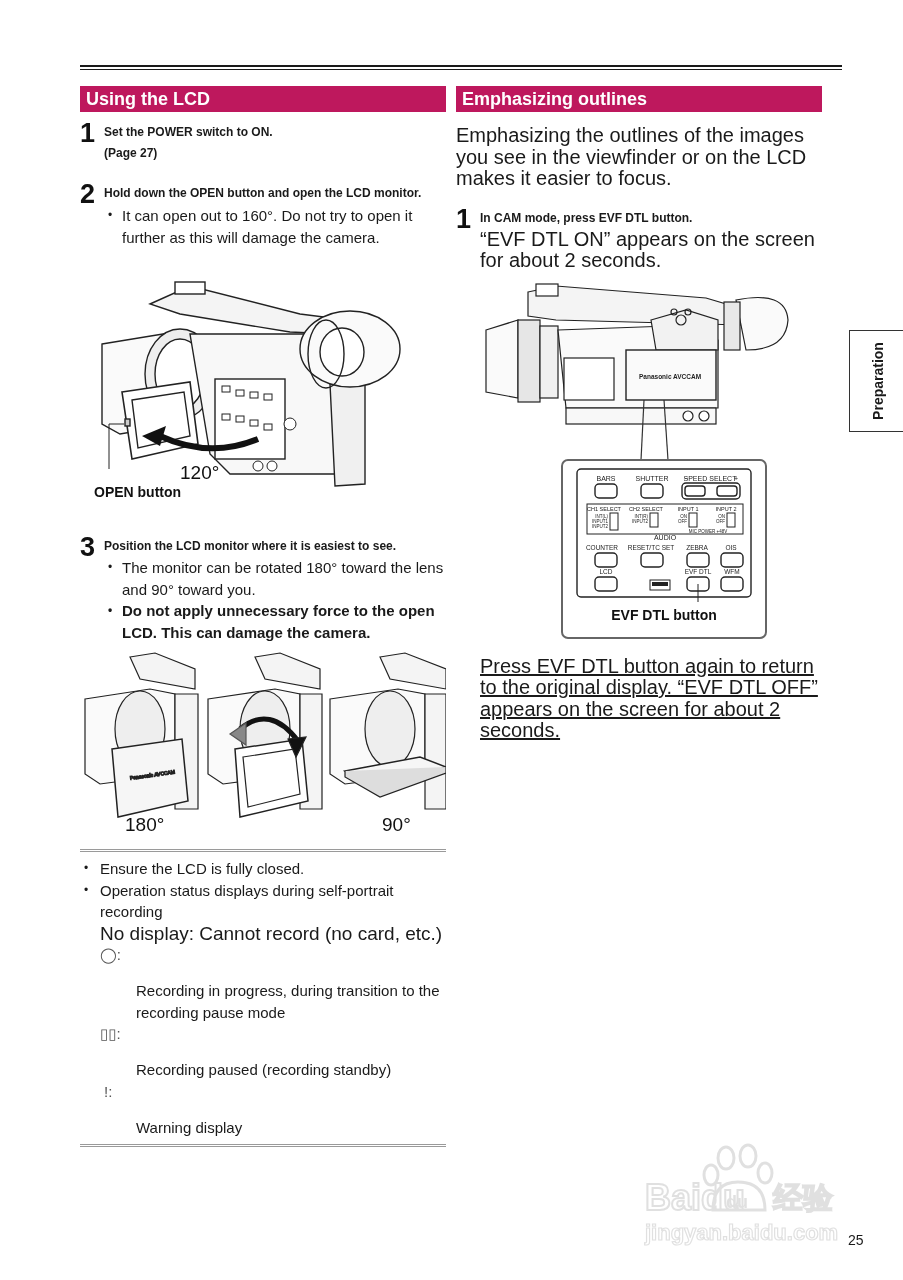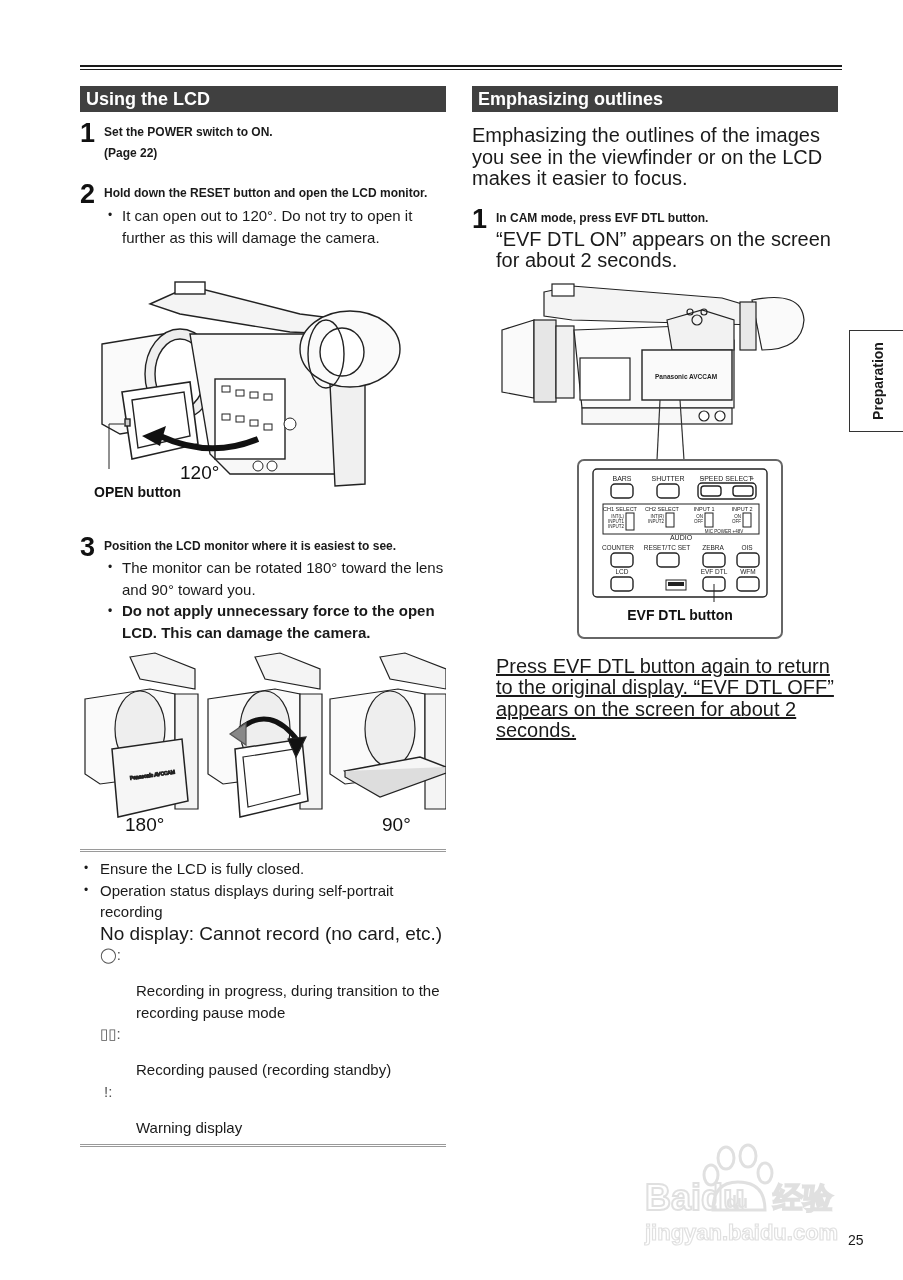--- a/index.html
+++ b/index.html
@@ -4,23 +4,23 @@
 <style>
   * { box-sizing: border-box; margin: 0; padding: 0; }
   html, body { width: 903px; height: 1280px; background: #ffffff; overflow: hidden; }
   body { position: relative; font-family: "Liberation Sans", sans-serif; color: #1a1a1a; }
 
   .top-rule { position: absolute; left: 80px; top: 65px; width: 762px; height: 5px;
     border-top: 2px solid #1a1a1a; border-bottom: 1px solid #1a1a1a; }
 
   .col { position: absolute; top: 86px; }
   .col-left { left: 80px; width: 366px; }
-  .col-right { left: 472px; width: 366px; }
-
-  .section-header { background: #404040; color: #fff; font-weight: bold; font-size: 18px;
+  .col-right { left: 456px; width: 366px; }
+
+  .section-header { background: #be185d; color: #fff; font-weight: bold; font-size: 18px;
     height: 26px; line-height: 26px; padding-left: 6px; }
 
   .step { position: relative; padding-left: 24px; }
   .step-num { position: absolute; left: 0; top: -4px; font-size: 27px; font-weight: bold;
     letter-spacing: -1px; color: #111; }
   .step-title { font-size: 12px; font-weight: bold; line-height: 21px; }
   .body-text { font-size: 20px; line-height: 21.5px; }
   .bullet { position: relative; padding-left: 18px; font-size: 15px; line-height: 21.5px; }
   .bullet::before { content: "•"; position: absolute; left: 4px; top: 0; font-size: 12px; }
   .bold { font-weight: bold; }
@@ -48,27 +48,27 @@
 <body>
 
 <div class="top-rule"></div>
 
 <div class="col col-left">
   <div class="section-header">Using the LCD</div>
 
   <div class="step" style="margin-top:10px;">
     <span class="step-num">1</span>
     <div class="step-title">Set the POWER switch to ON.</div>
-    <div class="step-title">(Page 22)</div>
+    <div class="step-title">(Page 27)</div>
   </div>
 
   <div class="step" style="margin-top:19px;">
     <span class="step-num">2</span>
-    <div class="step-title">Hold down the RESET button and open the LCD monitor.</div>
-    <div class="bullet" style="margin-top:1px;">It can open out to 120°. Do not try to open it further as this will damage the camera.</div>
+    <div class="step-title">Hold down the OPEN button and open the LCD monitor.</div>
+    <div class="bullet" style="margin-top:1px;">It can open out to 160°. Do not try to open it further as this will damage the camera.</div>
   </div>
 
   <div class="figure" style="margin-top:26px; height:238px;">
     <svg width="366" height="238" viewBox="0 0 366 238">
       <g fill="none" stroke="#222" stroke-width="1.4">
 
         <path d="M70 30 L110 12 L220 40 L300 50 L300 62 L210 58 L100 40 Z" fill="#f4f4f4"></path>
         <rect x="95" y="8" width="30" height="12" fill="#fff"></rect>
 
         <path d="M22 70 L95 58 L110 62 L110 148 L40 160 L22 150 Z" fill="#fafafa"></path>

